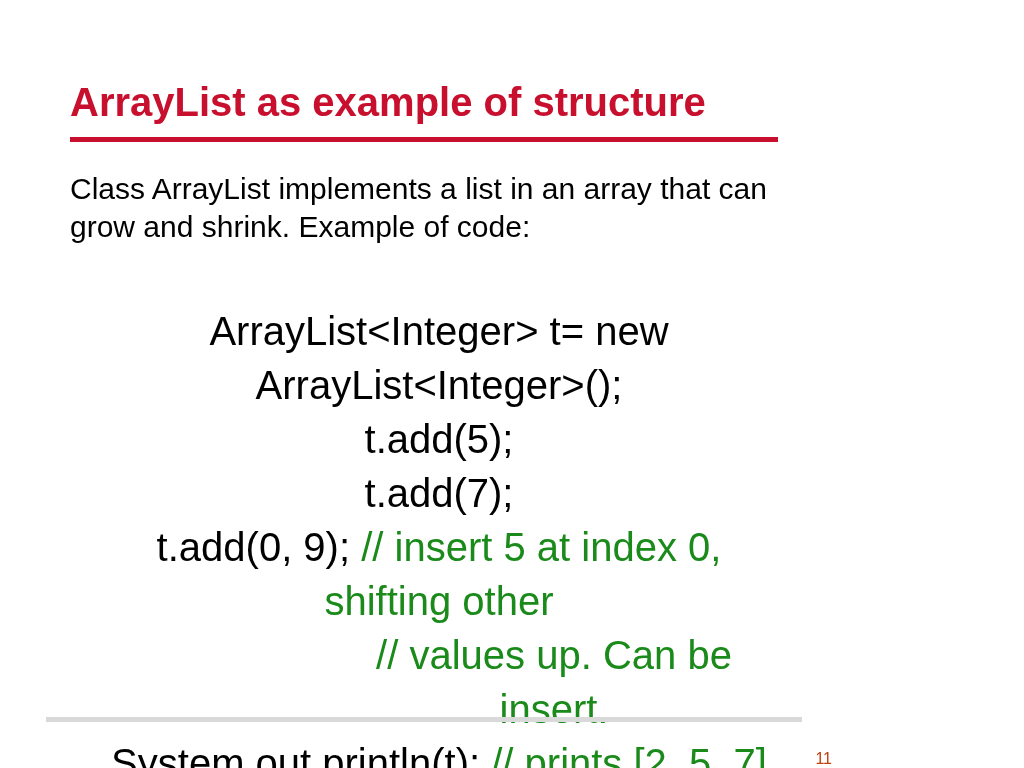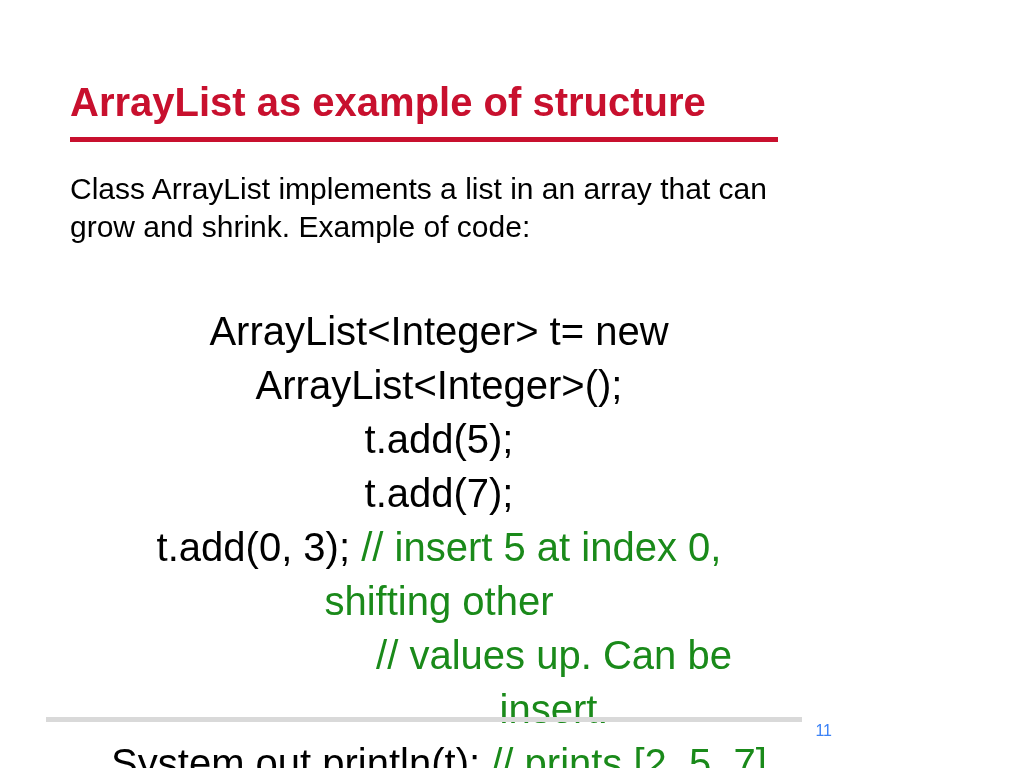--- a/index.html
+++ b/index.html
@@ -33,24 +33,24 @@
     line-height: 1.35;
     padding-left: 30px;
     white-space: normal;
     text-align: center;
   }
   .code-line { display: block; }
   .comment { color: #1a8a1a; }
   .indent-cont { padding-left: 230px; display: block; }
   .page-number {
     position: absolute;
-    bottom: 28px;
+    bottom: 0;
     right: 16px;
     font-size: 16px;
-    color: #3b82f6;
+    color: #c2410c;
   }
   .bottom-rule {
     position: absolute;
     left: 46px;
     right: 46px;
     bottom: 46px;
     border: none;
     border-top: 5px solid #d9d9d9;
   }
 </style>
@@ -61,21 +61,21 @@
   <h1 class="title">ArrayList as example of structure</h1>
   <hr class="rule">
 
   <p class="intro">Class ArrayList implements a list in an array that can grow and shrink. Example of code:</p>
 
   <div class="code">
     <span class="code-line">ArrayList&lt;Integer&gt; t= new ArrayList&lt;Integer&gt;();</span>
     <span class="code-line">t.add(5);</span>
     <span class="code-line">t.add(7);</span>
     <span class="code-line">
-      <span>t.add(0, 3);    </span><span class="comment">// insert 5 at index 0, shifting other</span>
+      <span>t.add(0, 9);    </span><span class="comment">// insert 5 at index 0, shifting other</span>
     </span>
     <span class="code-line indent-cont comment">// values up. Can be insert.</span>
     <span class="code-line">
       <span>System.out.println(t);   </span><span class="comment">// prints [2, 5, 7]</span>
     </span>
   </div>
 
   <hr class="bottom-rule">
   <div class="page-number">11</div>
 </div>

